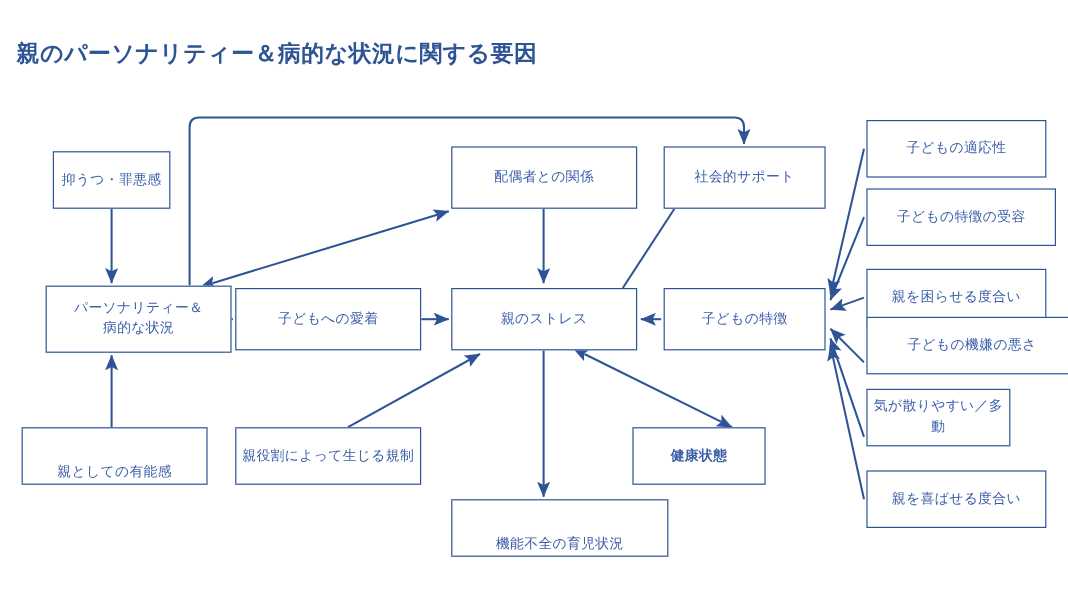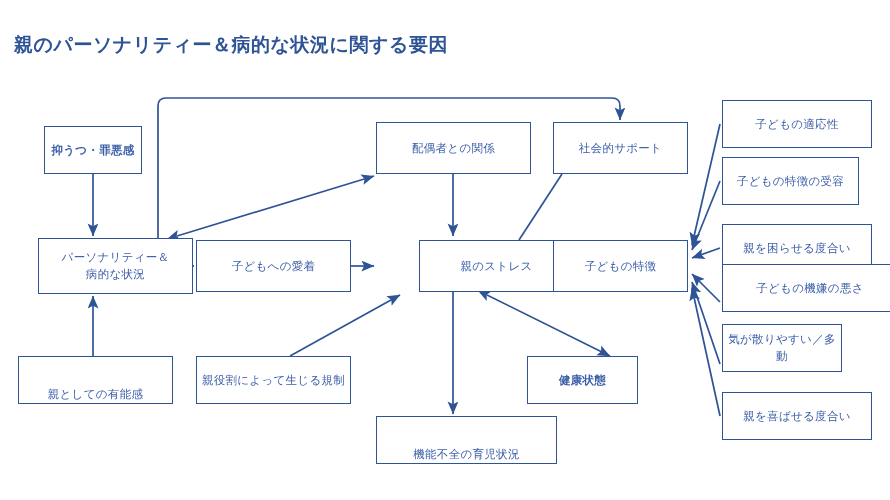--- a/index.html
+++ b/index.html
@@ -100,57 +100,57 @@
       <path d="M720,181 L692,250" marker-end="url(#ah)"></path>
       <path d="M720,248 L692,258" marker-end="url(#ah)"></path>
       <path d="M720,302 L692,274" marker-end="url(#ah)"></path>
       <path d="M720,364 L692,282" marker-end="url(#ah)"></path>
       <path d="M720,416 L692,288" marker-end="url(#ah)"></path>
 
     </g>
   </svg>
 
   <div id="nodes">
-      <div class="node" style="left: 44px; top: 126px; width: 98px; height: 48px; font-weight: bold;">
+      <div class="node" style="left: 44px; top: 126px; width: 98px; height: 48px;">
         <span>抑うつ・罪悪感</span>
       </div>
       <div class="node" style="left: 18px; top: 238px; width: 155px; height: 56px; margin-left: 20px;">
         <span>パーソナリティー＆<br>病的な状況</span>
       </div>
       <div class="node" style="left: 18px; top: 356px; width: 155px; height: 48px; align-items: flex-end;">
         <span>親としての有能感</span>
       </div>
       <div class="node" style="left: 196px; top: 240px; width: 155px; height: 52px;">
         <span>子どもへの愛着</span>
       </div>
       <div class="node" style="left: 196px; top: 356px; width: 155px; height: 48px;">
         <span>親役割によって生じる規制</span>
       </div>
       <div class="node" style="left: 376px; top: 122px; width: 155px; height: 52px;">
         <span>配偶者との関係</span>
       </div>
-      <div class="node" style="left: 376px; top: 240px; width: 155px; height: 52px; margin-left: 43px;">
+      <div class="node" style="left: 376px; top: 240px; width: 155px; height: 52px;">
         <span>親のストレス</span>
       </div>
       <div class="node" style="left: 376px; top: 416px; width: 181px; height: 48px; align-items: flex-end;">
         <span>機能不全の育児状況</span>
       </div>
       <div class="node" style="left: 553px; top: 122px; width: 135px; height: 52px;">
         <span>社会的サポート</span>
       </div>
       <div class="node" style="left: 553px; top: 240px; width: 135px; height: 52px;">
         <span>子どもの特徴</span>
       </div>
       <div class="node" style="left: 527px; top: 356px; width: 111px; height: 48px; font-weight: bold;">
         <span>健康状態</span>
       </div>
       <div class="node" style="left: 722px; top: 100px; width: 150px; height: 48px;">
         <span>子どもの適応性</span>
       </div>
-      <div class="node" style="left: 722px; top: 157px; width: 137px; height: 48px;">
+      <div class="node" style="left: 722px; top: 157px; width: 158px; height: 48px;">
         <span>子どもの特徴の受容</span>
       </div>
       <div class="node" style="left: 722px; top: 224px; width: 150px; height: 48px;">
         <span>親を困らせる度合い</span>
       </div>
       <div class="node" style="left: 722px; top: 264px; width: 176px; height: 48px;">
         <span>子どもの機嫌の悪さ</span>
       </div>
       <div class="node" style="left: 722px; top: 324px; width: 120px; height: 48px; text-align: center;">
         <span>気が散りやすい／多動</span>

